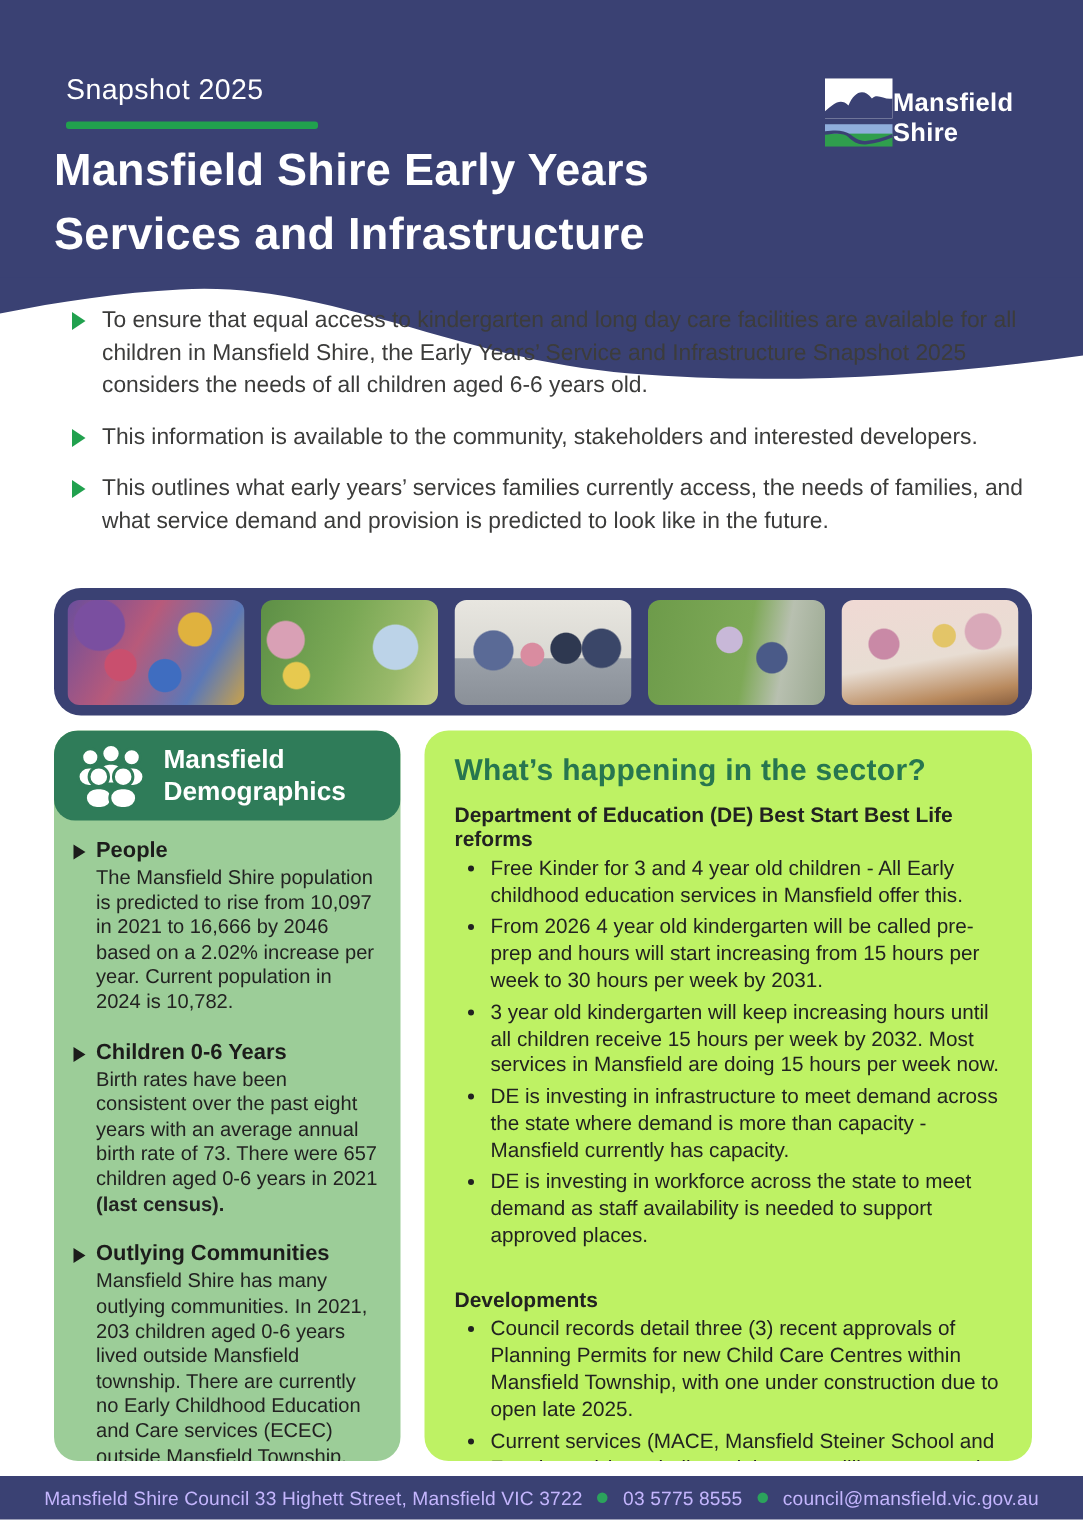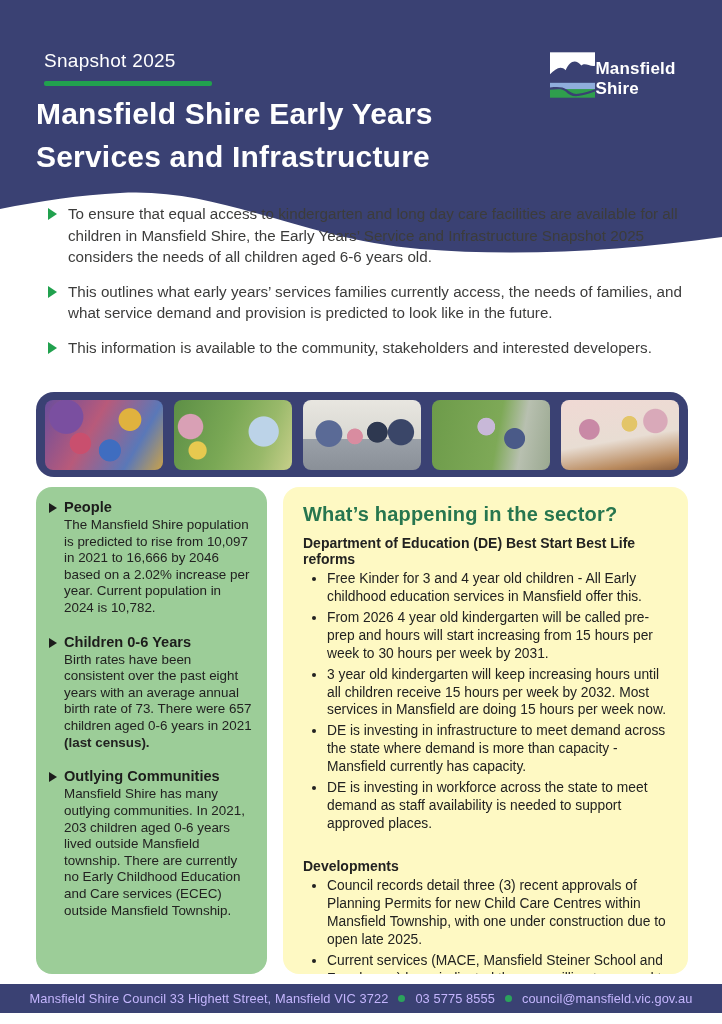--- a/index.html
+++ b/index.html
@@ -66,21 +66,21 @@
   .demo-title span { display:block; }
   .demo-body { padding:12px 13px 10px 13px; }
   .demo-section { margin-bottom:17px; }
   .demo-head-row { position:relative; padding-left:15px; margin-bottom:2px; }
   .tri-black { position:absolute; left:0; top:4px; width:0; height:0; border-left:8px solid #1C1C1B; border-top:5px solid transparent; border-bottom:5px solid transparent; }
   .demo-head-row h4 { color:#1C1C1B; font-size:14.6px; font-weight:bold; }
   .demo-section p { margin-left:15px; color:#222221; font-size:13.4px; line-height:1.24; }
   .demo-section p b { font-weight:bold;text-align:center; }
 
   
-  .sector { flex:1 1 auto; background:#fef9c3; border-radius:16px; padding:16px 18px 14px 20px; overflow:hidden; }
+  .sector { flex:1 1 auto; background:#bef264; border-radius:16px; padding:16px 18px 14px 20px; overflow:hidden; }
   .sector h3 { color:#27764F; font-size:20px; font-weight:bold; margin-bottom:9px; letter-spacing:0.2px; }
   .sector h4 { color:#222221; font-size:14px; font-weight:bold; margin-bottom:3px; }
   .sector ul { list-style:disc; margin-left:24px; }
   .sector li { color:#222221; font-size:13.8px; line-height:1.3; margin-bottom:3px; }
   .sector .gap { height:22px; }
 
   
   .footer { position:absolute; top:984px; left:0; width:722px; height:29px; background:#3A4173; display:flex; align-items:center; justify-content:center; gap:10px; }
   .footer span { color:#c4b5fd; font-size:12.8px; letter-spacing:0.1px;text-align:center; }
   .dot-green { width:7px; height:7px; border-radius:50%; background:#2BA35C; }
@@ -116,39 +116,59 @@
     <div class="logo-text">Mansfield Shire</div>
   </div>
 
   <section class="purpose">
     <div class="p-bullet">
       <span class="tri-green"></span>
       <p>To ensure that equal access to kindergarten and long day care facilities are available for all children in Mansfield Shire, the Early Years’ Service and Infrastructure Snapshot 2025 considers the needs of all children aged 6-6 years old.</p>
     </div>
     <div class="p-bullet">
       <span class="tri-green"></span>
-      <p>This outlines what early years’ services families currently access, the needs of families, and what service demand and provision is predicted to look like in the future.</p>
+      <p>This information is available to the community, stakeholders and interested developers.</p>
     </div>
     <div class="p-bullet">
       <span class="tri-green"></span>
-      <p>This information is available to the community, stakeholders and interested developers.</p>
+      <p>This outlines what early years’ services families currently access, the needs of families, and what service demand and provision is predicted to look like in the future.</p>
     </div>
   </section>
 
   <div class="photo-strip">
     <div class="photo photo-1" aria-label="children painting together"></div>
     <div class="photo photo-2" aria-label="children gardening outdoors"></div>
     <div class="photo photo-3" aria-label="backpacks hanging on hooks"></div>
     <div class="photo photo-4" aria-label="children playing at outdoor water table"></div>
     <div class="photo photo-5" aria-label="children eating at a table"></div>
   </div>
 
   <div class="columns">
 
     <aside class="demographics">
+      <div class="demo-header">
+        <svg class="icon-people" width="52" height="46" viewBox="0 0 64 56" aria-hidden="true">
+          <g fill="#ffffff" stroke="#2F7C59" stroke-width="2.4">
+            <circle cx="15" cy="13" r="7"></circle>
+              <rect x="5" y="21" width="20" height="16" rx="9"></rect>
+            <circle cx="49" cy="13" r="7"></circle>
+              <rect x="39" y="21" width="20" height="16" rx="9"></rect>
+            <circle cx="32" cy="10" r="7.5"></circle>
+              <rect x="21.5" y="18" width="21" height="17" rx="9"></rect>
+            <circle cx="22" cy="29" r="8"></circle>
+              <rect x="11" y="38" width="22" height="17" rx="9.5"></rect>
+            <circle cx="42" cy="29" r="8"></circle>
+              <rect x="31" y="38" width="22" height="17" rx="9.5"></rect>
+          </g>
+        </svg>
+        <div class="demo-title">
+          <span>Mansfield</span>
+          <span>Demographics</span>
+        </div>
+      </div>
       <div class="demo-body">
         <div class="demo-section">
           <div class="demo-head-row">
             <span class="tri-black"></span>
             <h4>People</h4>
           </div>
           <p>The Mansfield Shire population is predicted to rise from 10,097 in 2021 to 16,666 by 2046 based on a 2.02% increase per year. Current population in 2024 is 10,782.</p>
         </div>
         <div class="demo-section">
           <div class="demo-head-row">

